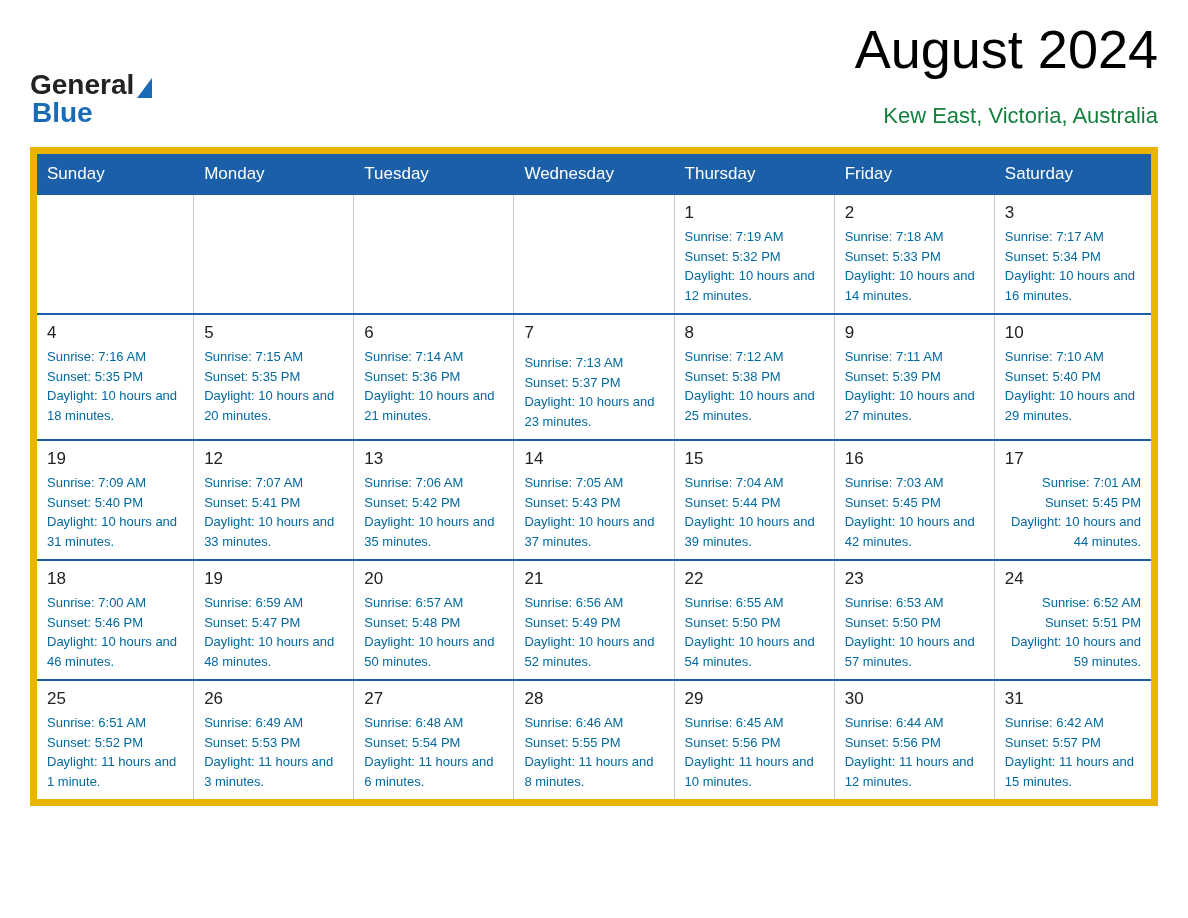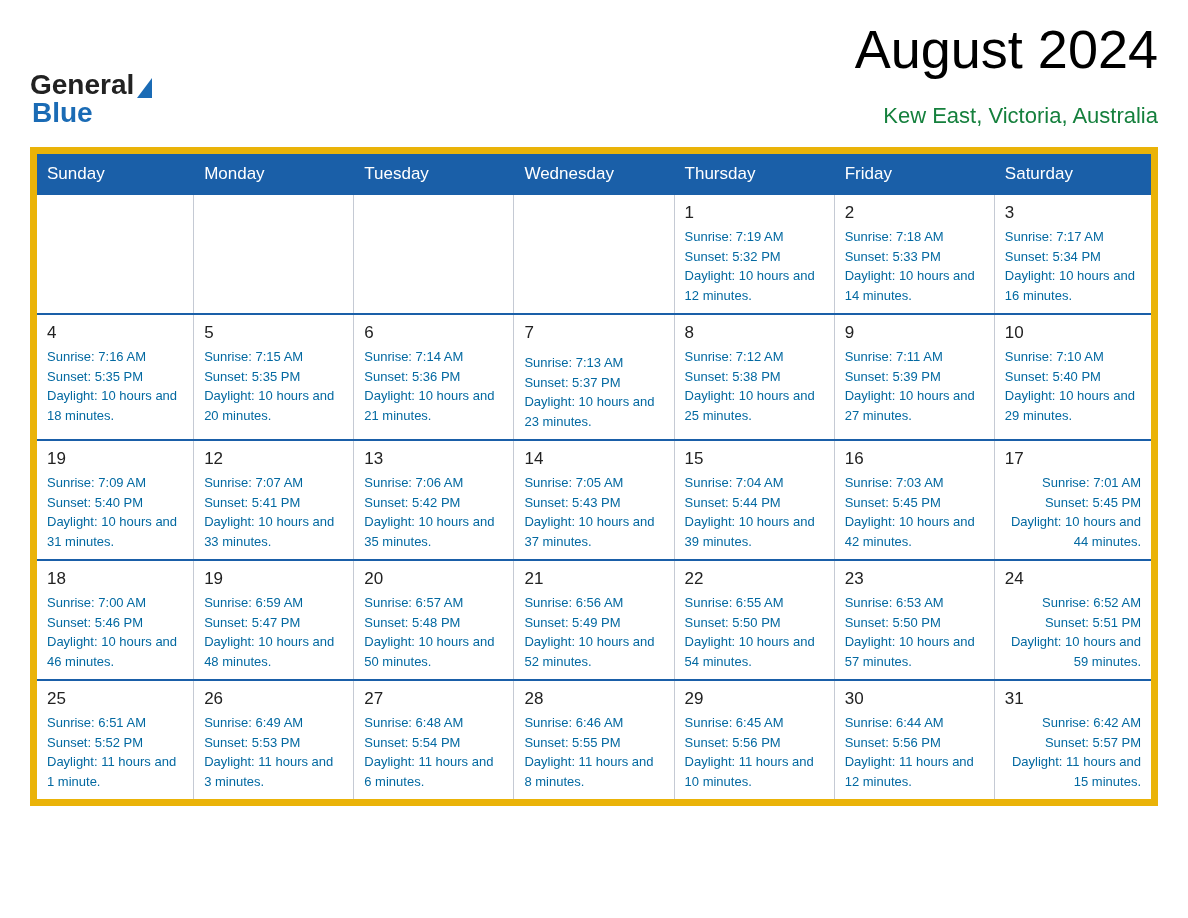--- a/index.html
+++ b/index.html
@@ -297,19 +297,19 @@
 Daylight: 11 hours and 10 minutes.</div>
         </td>
         <td>
           <span class="day-number">30</span>
           <div class="day-info" style="white-space: pre-line;">Sunrise: 6:44 AM
 Sunset: 5:56 PM
 Daylight: 11 hours and 12 minutes.</div>
         </td>
         <td>
           <span class="day-number">31</span>
-          <div class="day-info" style="white-space: pre-line; text-align: right;">Sunrise: 6:42 AM
+          <div class="day-info" style="white-space: pre-line;">Sunrise: 6:42 AM
 Sunset: 5:57 PM
 Daylight: 11 hours and 15 minutes.</div>
         </td>
       </tr>
     </tbody>
 </table>
 
 </body></html>

